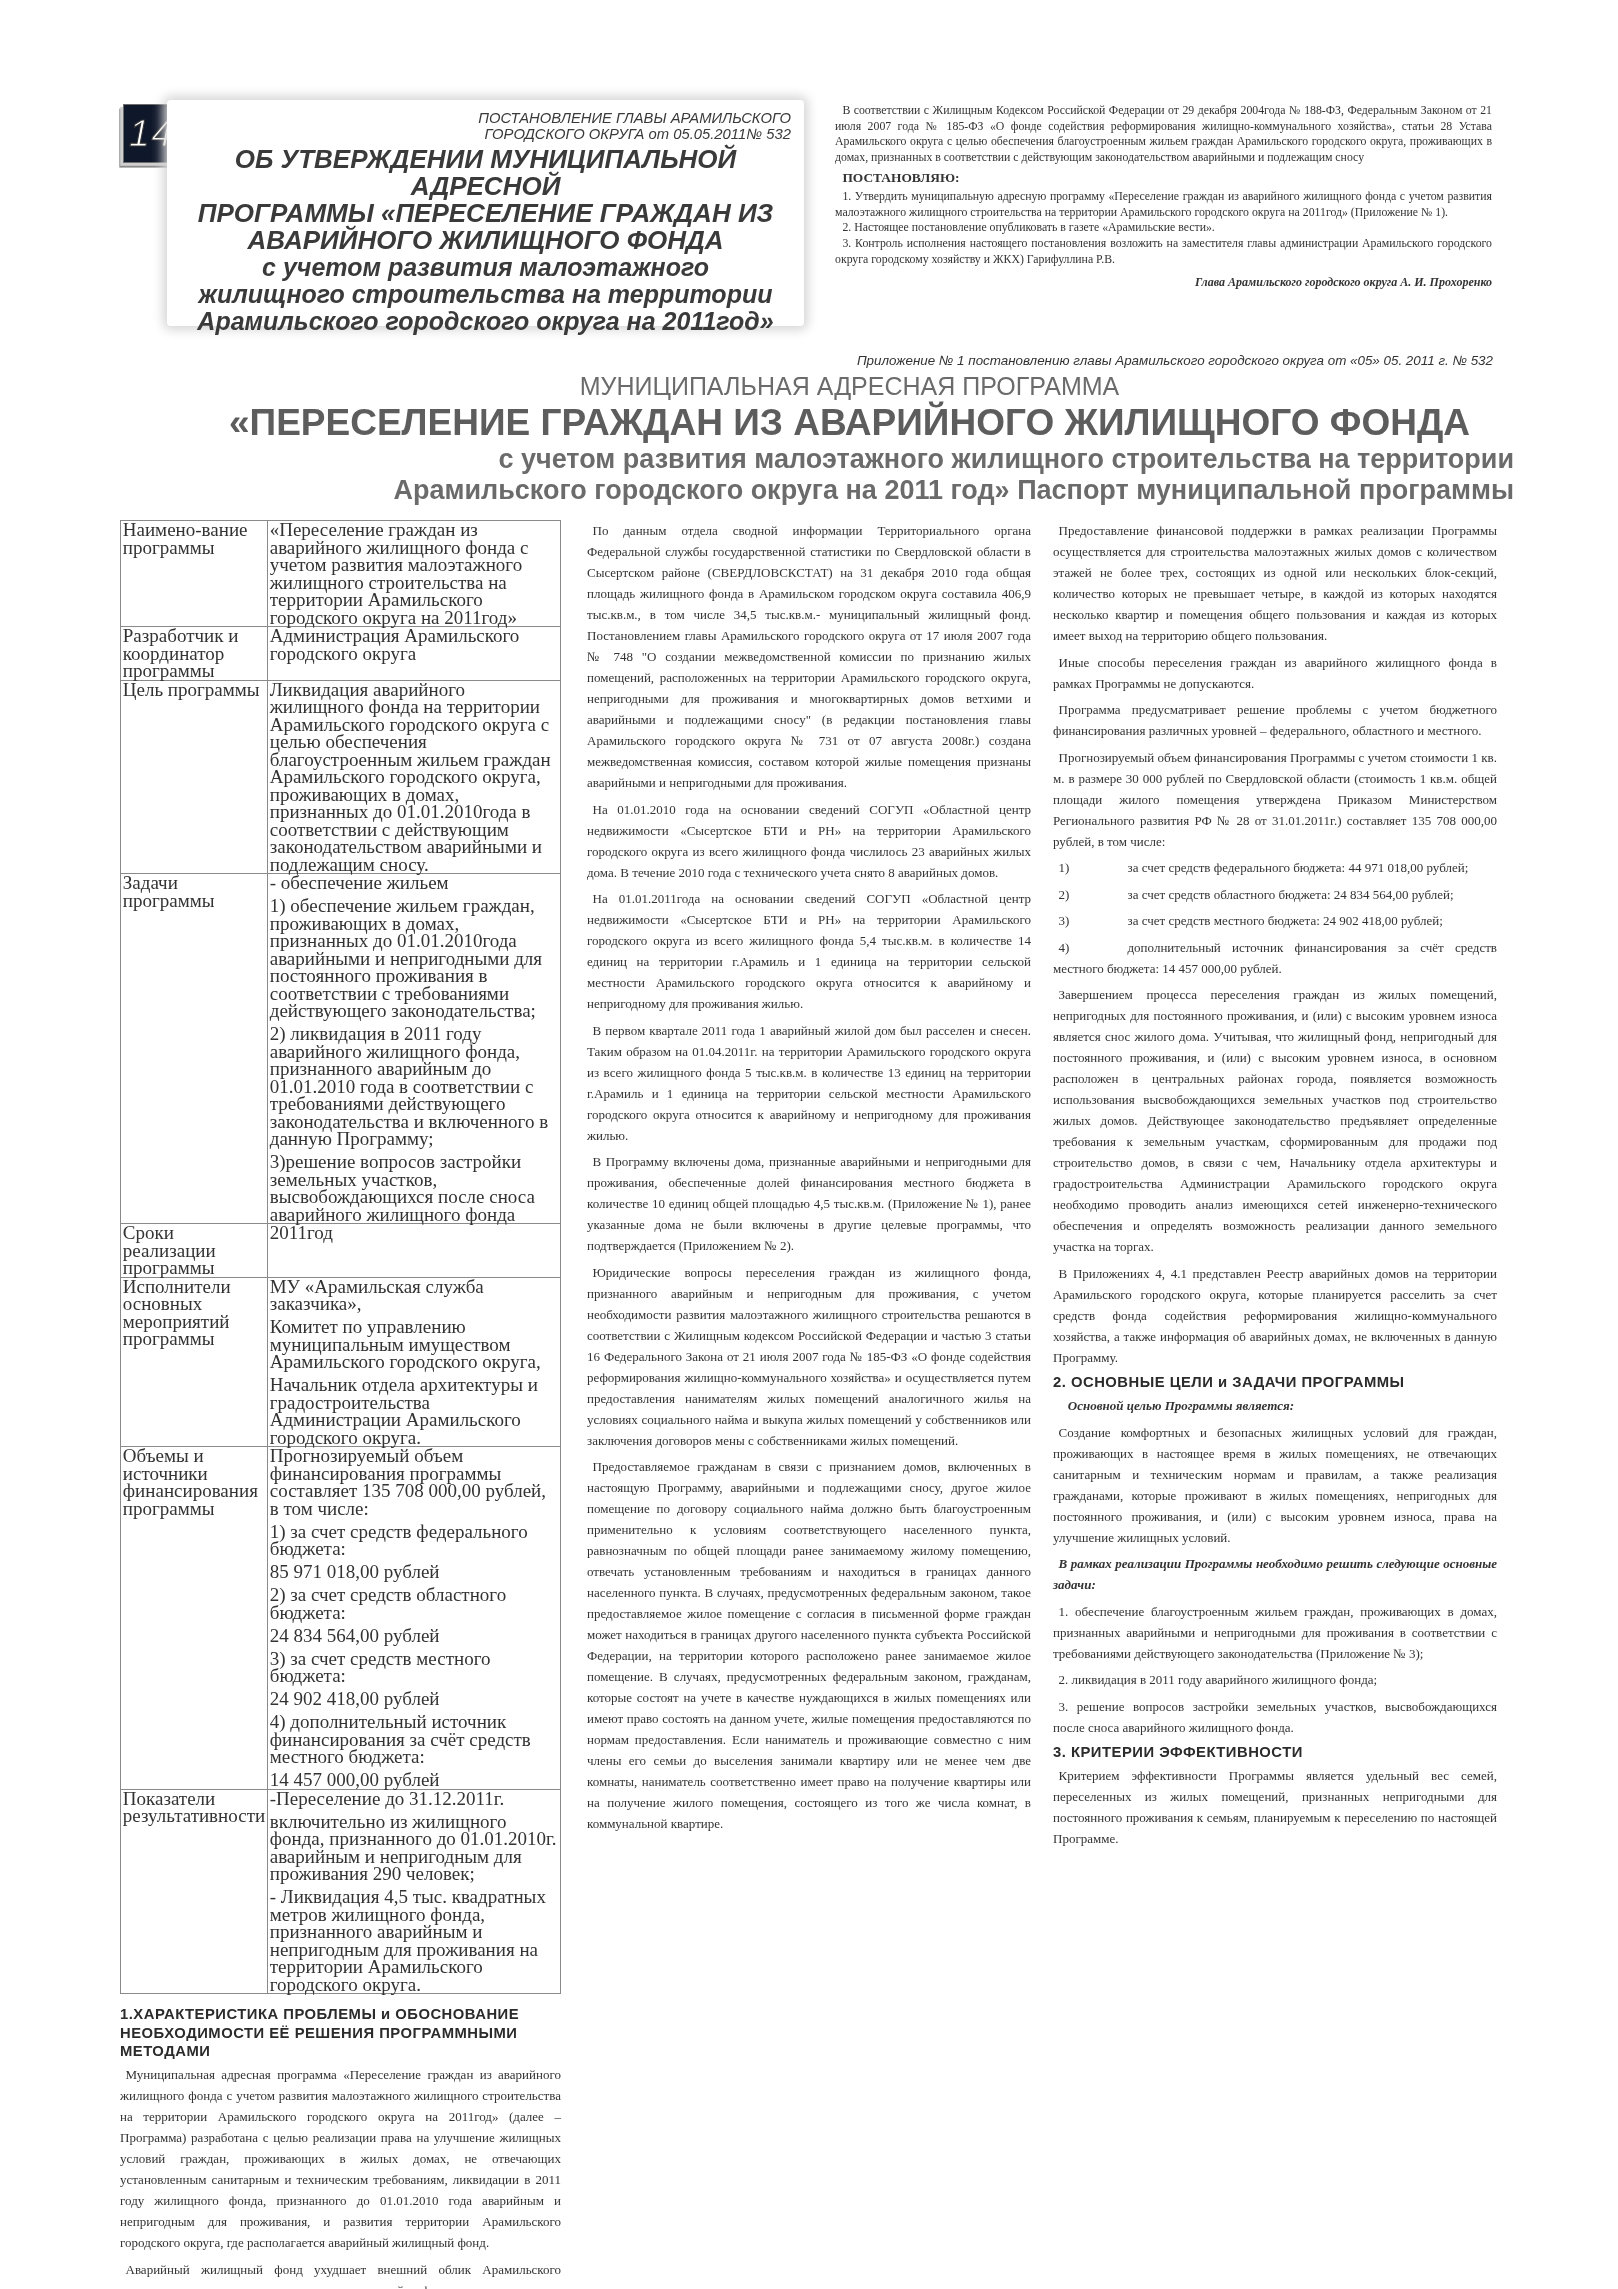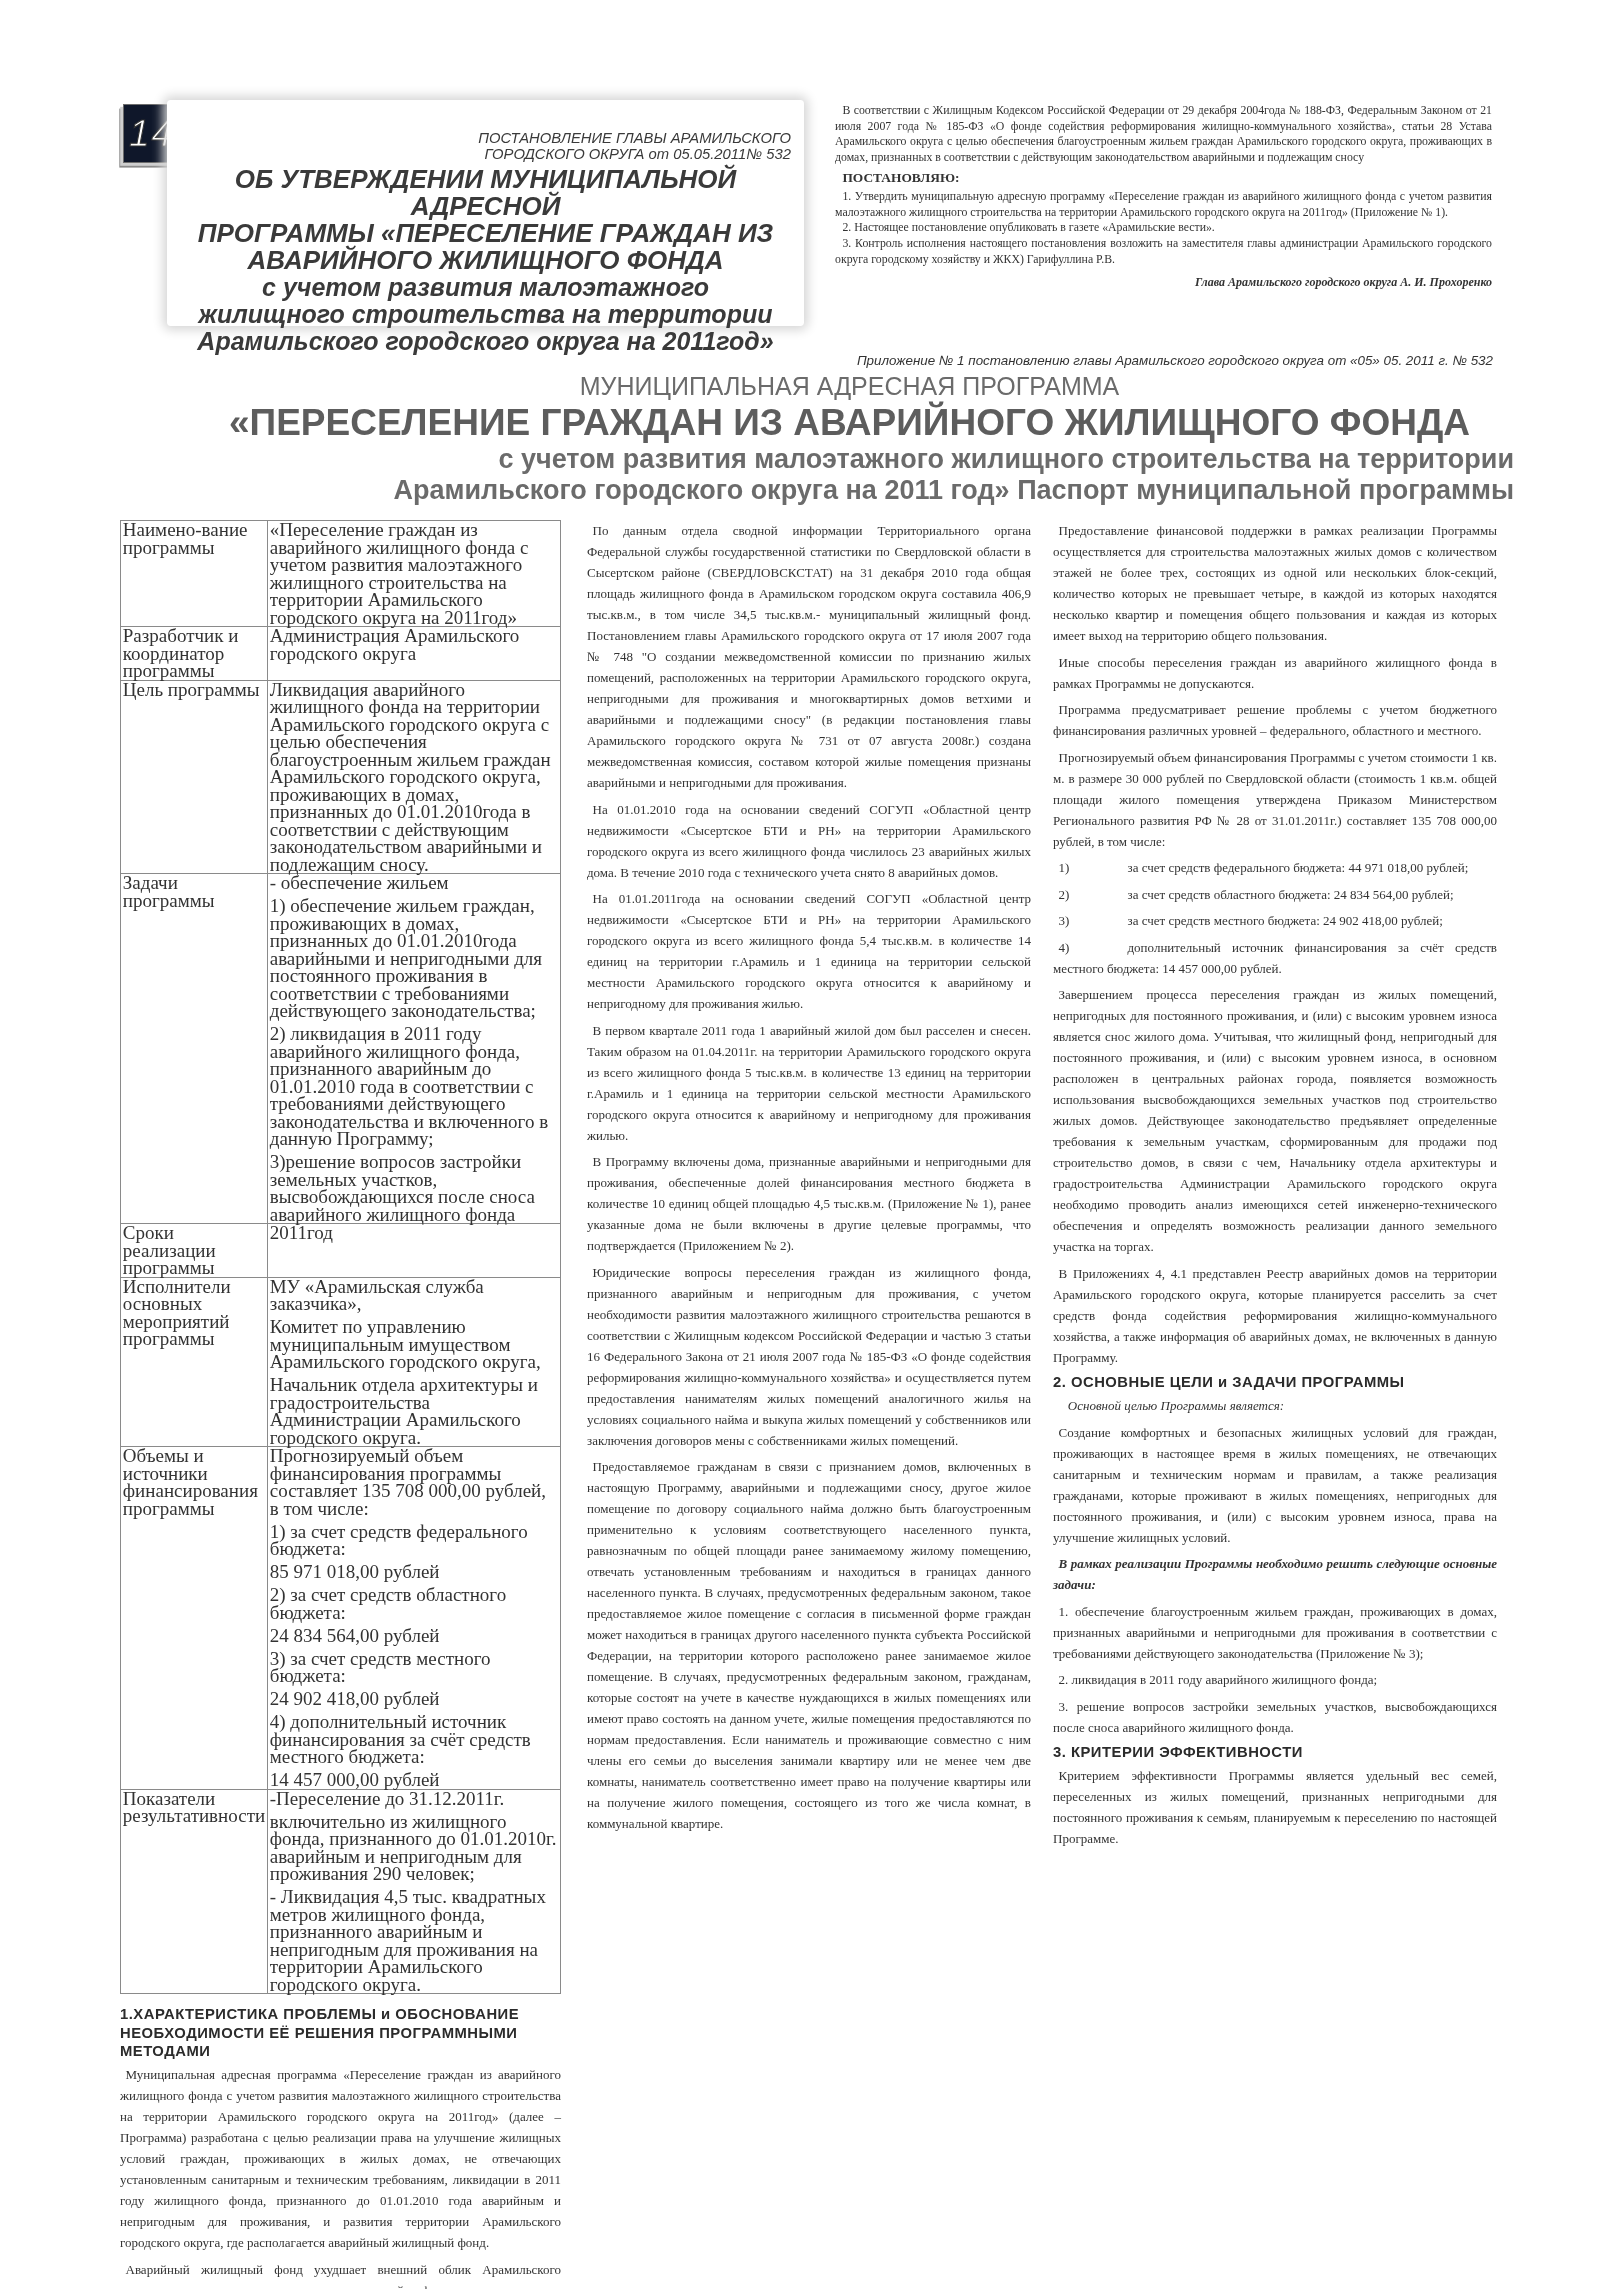--- a/index.html
+++ b/index.html
@@ -6,21 +6,21 @@
   body{width:1619px;height:2290px;position:relative;overflow:hidden;color:#2b2b2b;
        font-family:"Liberation Serif","DejaVu Serif",serif;}
   .page-num{position:absolute;left:123px;top:104px;width:55px;height:57px;background:#0f172a;
        border:0.9px solid #6d6d6d;box-shadow:-2.8px 2.8px 0 #cfcfcf, -3.7px 4.6px 0 #8a8a8a;
        display:flex;align-items:center;justify-content:center;}
   .page-num span{font-family:"Liberation Sans","DejaVu Sans",sans-serif;font-style:italic;font-size:37px;color:#fff;
        -webkit-text-stroke:1.1px #333;letter-spacing:1.8px;}
   .header-box{position:absolute;left:167px;top:100px;width:637px;height:226px;background:#fff;
        box-shadow:0 0 11px 3.7px #d6d6d6;border-radius:3.7px;text-align:center;
        font-family:"Liberation Sans","DejaVu Sans",sans-serif;color:#3a3a3a;}
-  .decree-ref{text-align:right;padding:31px 13px 0 0;font-size:14.8px;line-height:15.7px;font-style:italic;}
+  .decree-ref{text-align:right;padding:11px 13px 0 0;font-size:14.8px;line-height:15.7px;font-style:italic;}
   .decree-title{font-size:26px;line-height:27px;font-weight:bold;font-style:italic;margin-top:3.7px;}
   .decree-subtitle{font-size:25px;line-height:27px;font-weight:bold;font-style:italic;}
   .preamble{position:absolute;left:835px;top:103px;width:657px;font-size:11.8px;line-height:15.7px;
        text-align:justify;color:#333;}
   .preamble p{margin:0;text-indent:7.4px;}
   .postanovlyayu{font-weight:bold;font-size:13.4px;margin:3.7px 0 3.7px 7.4px !important;text-indent:0 !important;}
   .signature{text-align:right;font-style:italic;font-weight:bold;margin-top:7.4px !important;font-size:12px;}
   .appendix-ref{position:absolute;left:185px;top:353px;width:1308px;text-align:right;
        font-family:"Liberation Sans","DejaVu Sans",sans-serif;font-style:italic;font-size:13.4px;color:#333;}
   .main-title-block{position:absolute;left:185px;top:371px;width:1329px;text-align:center;
@@ -34,21 +34,21 @@
   .col-2{left:587px;width:444px;}
   .col-3{left:1053px;width:444px;}
   table.passport{border-collapse:collapse;width:441px;font-size:19px;line-height:17.5px;margin-bottom:11px;}
   table.passport td{border:1.4px solid #8a8a8a;vertical-align:top;padding:0 1.8px;text-align:left;}
   table.passport td.lbl{width:89px;}
   table.passport td.val p{margin:0 0 5.5px 0;text-indent:0;text-align:left;}
   table.passport td.val p:last-child{margin-bottom:0;}
   .sec-head{font-family:"Liberation Sans","DejaVu Sans",sans-serif;font-weight:bold;text-align:left;
        font-size:14.8px;line-height:18.5px;letter-spacing:0.5px;margin:3.7px 0 3.7px 0;color:#2b2b2b;}
   .it-lead{font-style:italic;font-weight:bold;text-indent:14.8px !important;}
-  .it-lead span{font-weight:normal;}
+  .it-lead span{font-weight:bold;}
   .it-bold{font-style:italic;font-weight:bold;}
   .fund-row{margin:0 0 5.5px 0;}
   .fund-row .num{display:inline-block;width:69px;padding-left:5.5px;}
 </style>
 </head>
 <body>
 
 <div class="page-num">
   <span>14</span>
 </div>

